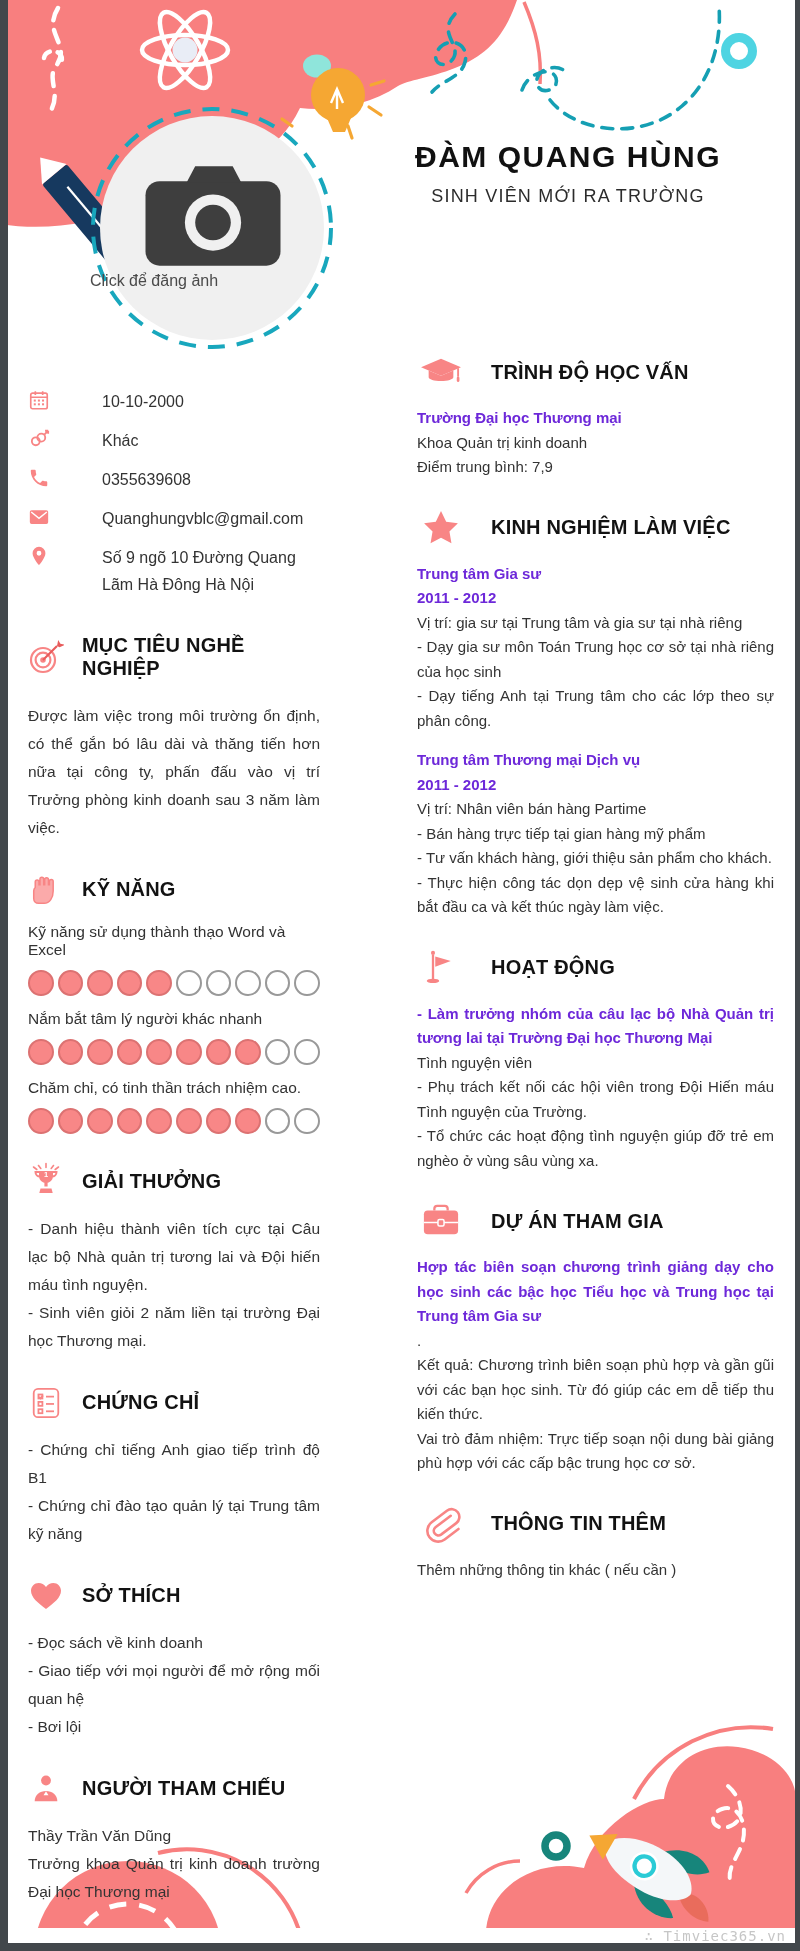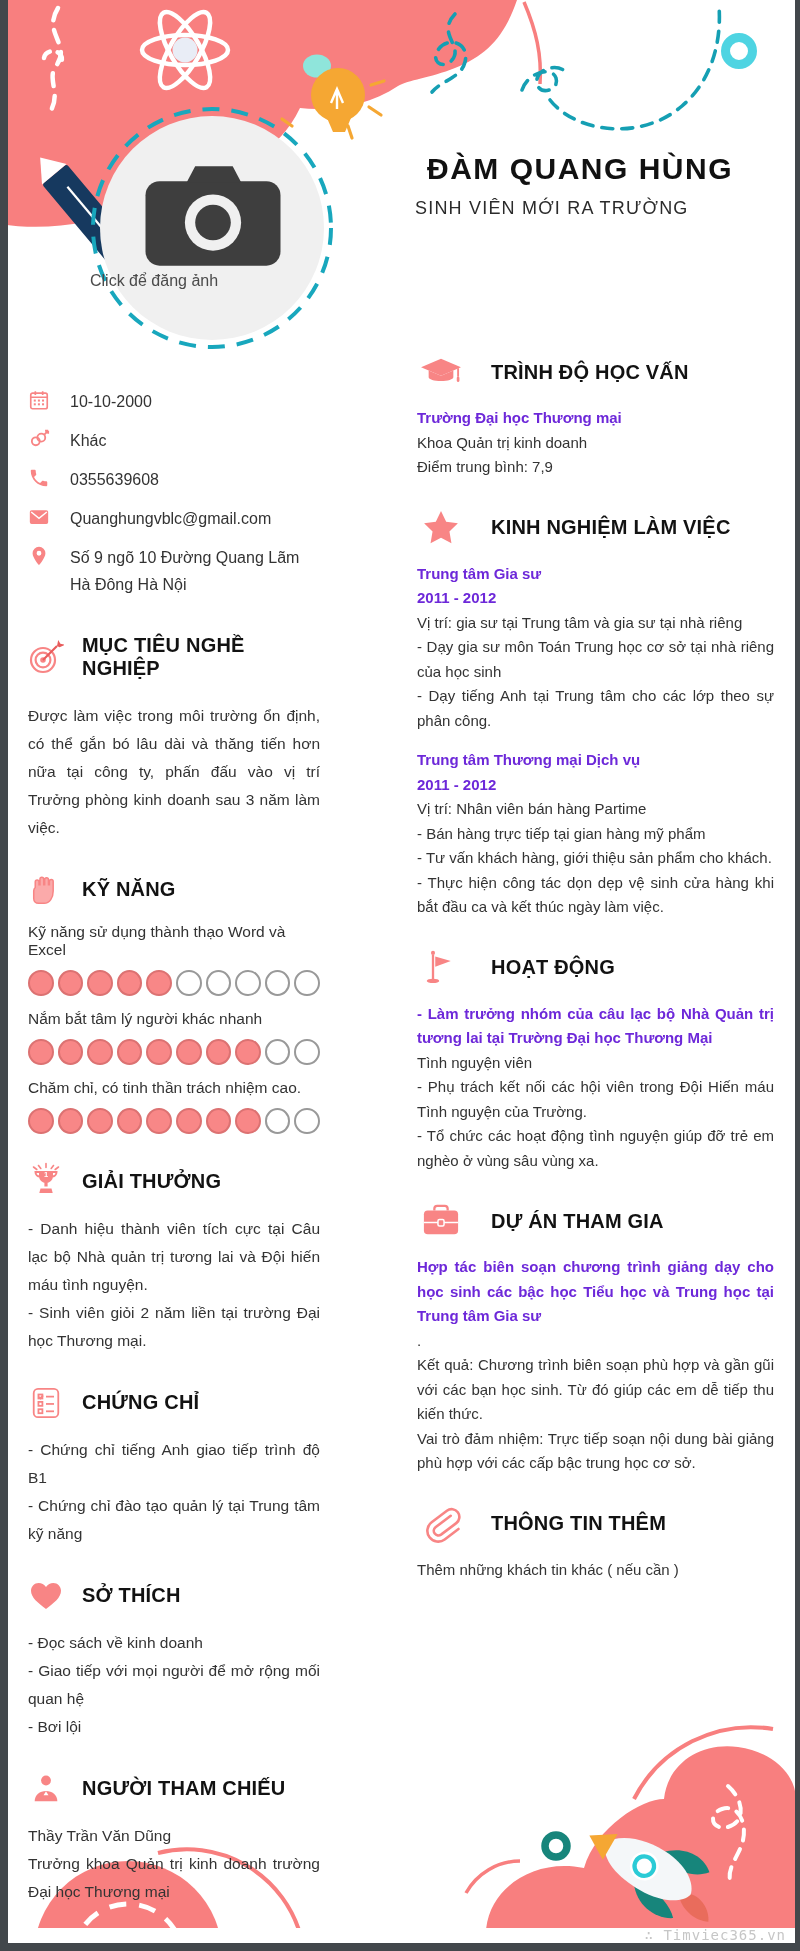--- a/index.html
+++ b/index.html
@@ -11,28 +11,28 @@
   .edge-right{right:0;top:0;bottom:0;width:5px;}
   .edge-bottom{left:0;right:0;bottom:0;height:8px;}
   
   .header-art{position:absolute;left:0;top:0;z-index:1;}
   .photo-wrap{position:absolute;left:90px;top:104px;width:244px;height:248px;z-index:5;cursor:pointer;}
   .photo-wrap svg.ring{position:absolute;left:0;top:0;}
   .camera{position:absolute;left:48px;top:52px;}
   .photo-label{position:absolute;left:0;right:0;top:168px;text-align:left;
                font-size:16px;color:#4a4a4a;}
   .name-block{position:absolute;left:415px;top:140px;z-index:5;}
-  .name-block h1{margin:12px;font-size:30px;font-weight:700;letter-spacing:1.5px;color:#111;}
-  .name-block .subtitle{margin:12px 0 0 0;font-size:18px;letter-spacing:1.2px;color:#2b2b2b;}
+  .name-block h1{margin:0;font-size:30px;font-weight:700;letter-spacing:1.5px;color:#111;}
+  .name-block .subtitle{margin:12px 0 0 0;font-size:18px;letter-spacing:1.2px;color:#2b2b2b;text-align:center;}
   
   .col{position:absolute;z-index:5;}
   .left-col{left:28px;top:388px;width:292px;}
   .right-col{left:417px;top:352px;width:357px;}
   
-  .c-row{display:flex;align-items:flex-start;margin-bottom:12px;}
+  .c-row{display:flex;align-items:flex-start;margin-bottom:12px;gap:32px;}
   .c-icon{width:22px;height:22px;flex:none;margin-right:20px;margin-top:1px;}
   .c-icon svg{width:22px;height:22px;display:block;}
   .c-text{font-size:16px;color:#333;line-height:27px;}
   
   .section{margin-top:28px;}
   .sec-head{display:flex;align-items:center;margin-bottom:14px;}
   .sec-icon{flex:none;display:flex;align-items:center;justify-content:center;}
   .left-col .sec-icon{width:36px;height:38px;margin-right:10px;}
   .right-col .sec-icon{width:48px;height:40px;margin-right:18px;}
   .sec-icon svg{display:block;}
@@ -42,21 +42,21 @@
   .b{font-weight:700;color:#6d28d9;}
   .job{margin-bottom:15px;}
   
   .skill-label{font-size:15.5px;color:#333;margin:14px 0 0 0;}
   .dots{display:flex;gap:4px;margin:11px 0 6px 0;}
   .dot{width:26px;height:26px;border-radius:50%;background:#fff;border:2px solid #999;box-sizing:border-box;}
   .dot.filled{background:#F88787;border-color:#DC7272;}
   
   .footer-art{position:absolute;left:0;top:1560px;z-index:2;}
   .wm-strip{position:absolute;left:0;right:0;top:1928px;height:15px;background:#fff;z-index:40;
-            display:flex;justify-content:flex-end;align-items:flex-end;padding-right:14px;box-sizing:border-box;}
+            display:flex;justify-content:flex-end;align-items:center;padding-right:14px;box-sizing:border-box;}
   .wm-text{font-family:"DejaVu Sans Mono","Liberation Mono",monospace;font-size:14px;color:#C6C6C6;letter-spacing:1px;}
 </style>
 </head>
 <body>
 
 <div class="page">
 
   <svg class="header-art" width="800" height="380" viewBox="0 0 800 380">
 
     <path d="M0 0 H517 C505 35 488 55 455 68 C430 78 408 80 398 86 C370 105 330 112 300 108 C280 150 240 172 205 162 C160 204 80 237 0 224 Z" fill="#F87F7F"></path>
@@ -395,21 +395,21 @@
       <div class="sec-head">
         <span class="sec-icon">
           <svg width="44" height="44" viewBox="0 0 44 44">
             <g transform="rotate(8 22 22)">
               <path d="M30.5 12.5 L17 26 a4.6 4.6 0 0 0 6.5 6.5 L37 19 a7.7 7.7 0 0 0-11-11 L12.5 21.5 a10.8 10.8 0 0 0 15.3 15.3 L40 24.5" fill="none" stroke="#F88585" stroke-width="2.6" stroke-linecap="round"></path>
             </g>
           </svg>
         </span>
         <h2 class="sec-title">THÔNG TIN THÊM</h2>
       </div>
-      <p class="body">Thêm những khách tin khác ( nếu cần )</p>
+      <p class="body">Thêm những thông tin khác ( nếu cần )</p>
     </div>
   </div>
 
   <svg class="footer-art" width="800" height="368" viewBox="0 1560 800 368">
 
     <circle cx="128" cy="1955" r="94" fill="#F87F7F"></circle>
     <circle cx="128" cy="1959" r="55" fill="none" stroke="#fff" stroke-width="5" stroke-dasharray="17 13"></circle>
     <path d="M158 1853 A118 118 0 0 1 301 1937" stroke="#F87F7F" stroke-width="4" fill="none"></path>
 
     <path d="M486 1930 C490 1886 536 1858 584 1868 C596 1827 642 1799 664 1799 C668 1762 702 1742 738 1747 C774 1752 795 1775 796 1798 L796 1930 Z" fill="#F87F7F"></path>

